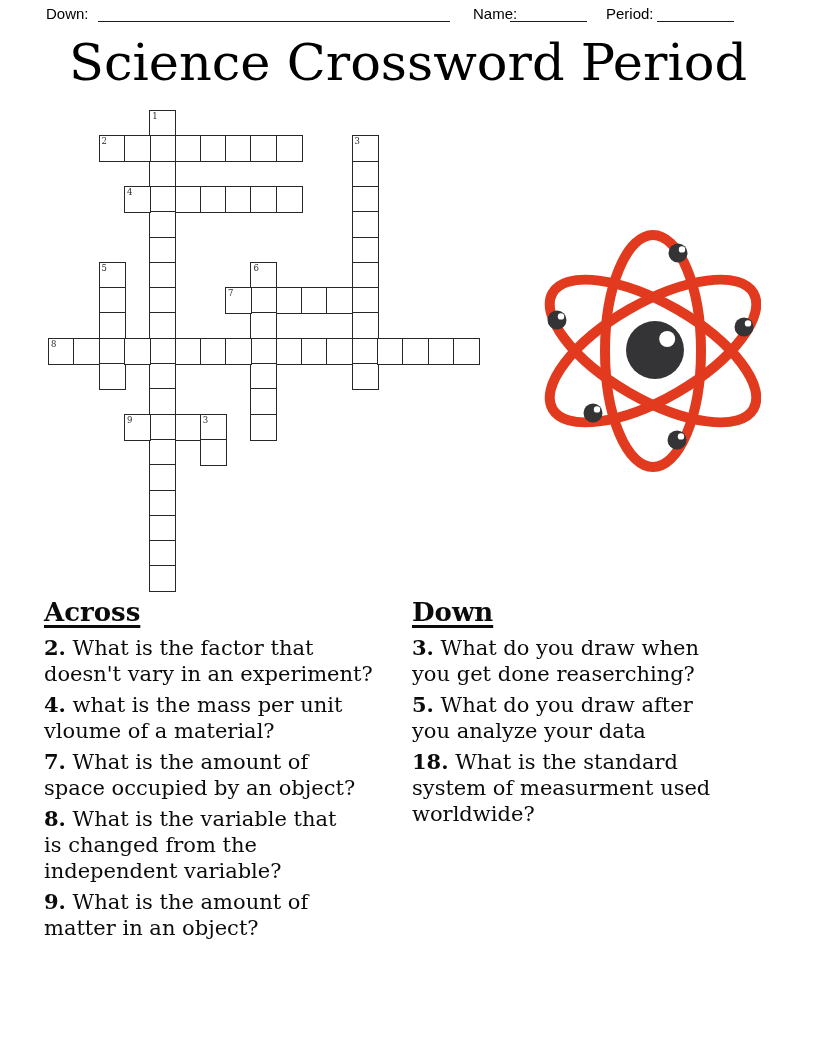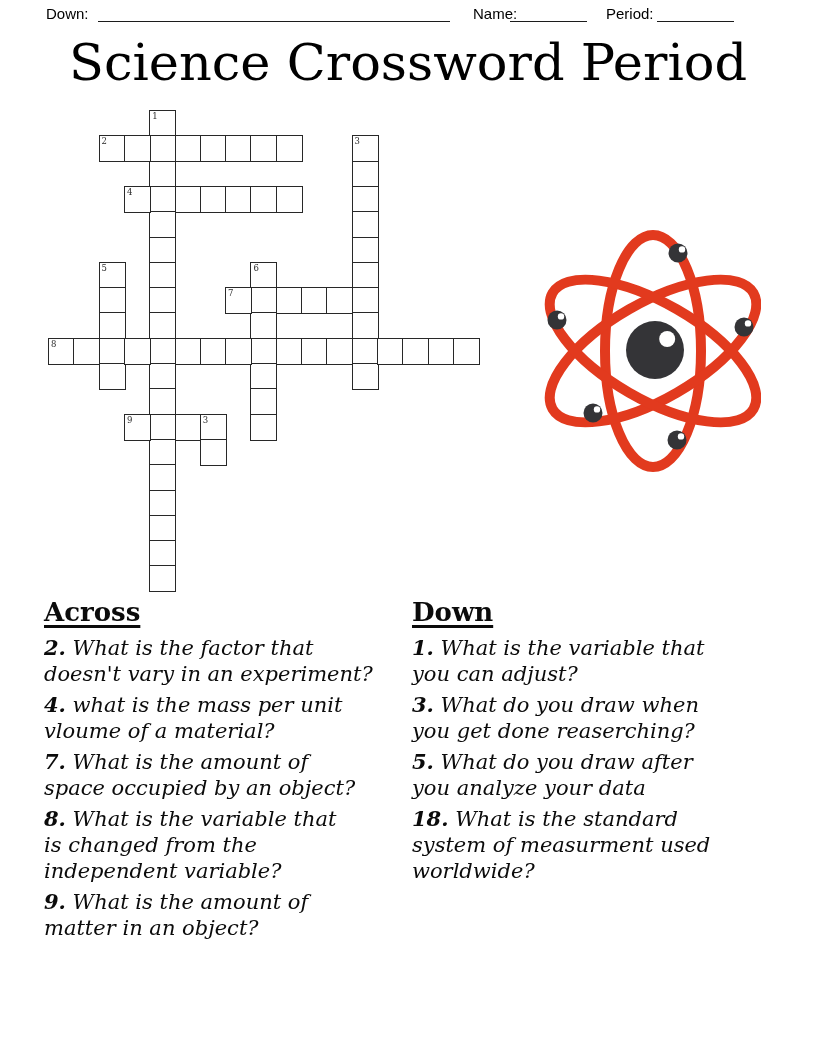--- a/index.html
+++ b/index.html
@@ -17,21 +17,21 @@
   .cellnum{position:absolute;top:0;left:2px;font-family:"DejaVu Serif",serif;
            font-size:8.5px;line-height:10px;color:#2a2a2a;}
   
   #atom{position:absolute;left:533px;top:225px;}
   
   .clues{position:absolute;top:597px;font-family:"DejaVu Serif","Liberation Serif",serif;color:#0b0b0b;}
   #across-col{left:44px;width:368px;}
   #down-col{left:412px;width:342px;}
   .clue-heading{font-size:26px;line-height:30px;font-weight:bold;text-decoration:underline;
                 text-decoration-thickness:2.5px;text-underline-offset:4px;margin:0 0 8px 0;}
-  .clue{font-size:21px;line-height:26px;margin:0 0 5px 0;font-style:italic;}
+  .clue{font-size:21px;line-height:26px;margin:0 0 5px 0;}
   .cnum{font-weight:bold;}
 </style>
 </head>
 <body>
 
 <div class="page">
 
   <span class="hdr-label" style="left:46px">Down:</span>
   <span class="blank" style="left:98px;width:352px"></span>
   <span class="hdr-label" style="left:473px">Name:</span>
@@ -163,20 +163,19 @@
         <div class="clue"><span class="cnum">2.</span> What is the factor that<br>doesn't vary in an experiment?</div>
         <div class="clue"><span class="cnum">4.</span> what is the mass per unit<br>vloume of a material?</div>
         <div class="clue"><span class="cnum">7.</span> What is the amount of<br>space occupied by an object?</div>
         <div class="clue"><span class="cnum">8.</span> What is the variable that<br>is changed from the<br>independent variable?</div>
         <div class="clue"><span class="cnum">9.</span> What is the amount of<br>matter in an object?</div>
       </div>
   </div>
   <div class="clues" id="down-col">
     <div class="clue-heading">Down</div>
     <div id="down-list">
-        <div class="clue"><span class="cnum">1.</span> What is the variable that<br>you can adjust?</div>
         <div class="clue"><span class="cnum">3.</span> What do you draw when<br>you get done reaserching?</div>
         <div class="clue"><span class="cnum">5.</span> What do you draw after<br>you analyze your data</div>
         <div class="clue"><span class="cnum">18.</span> What is the standard<br>system of measurment used<br>worldwide?</div>
       </div>
   </div>
 
 </div>
 
 </body></html>

